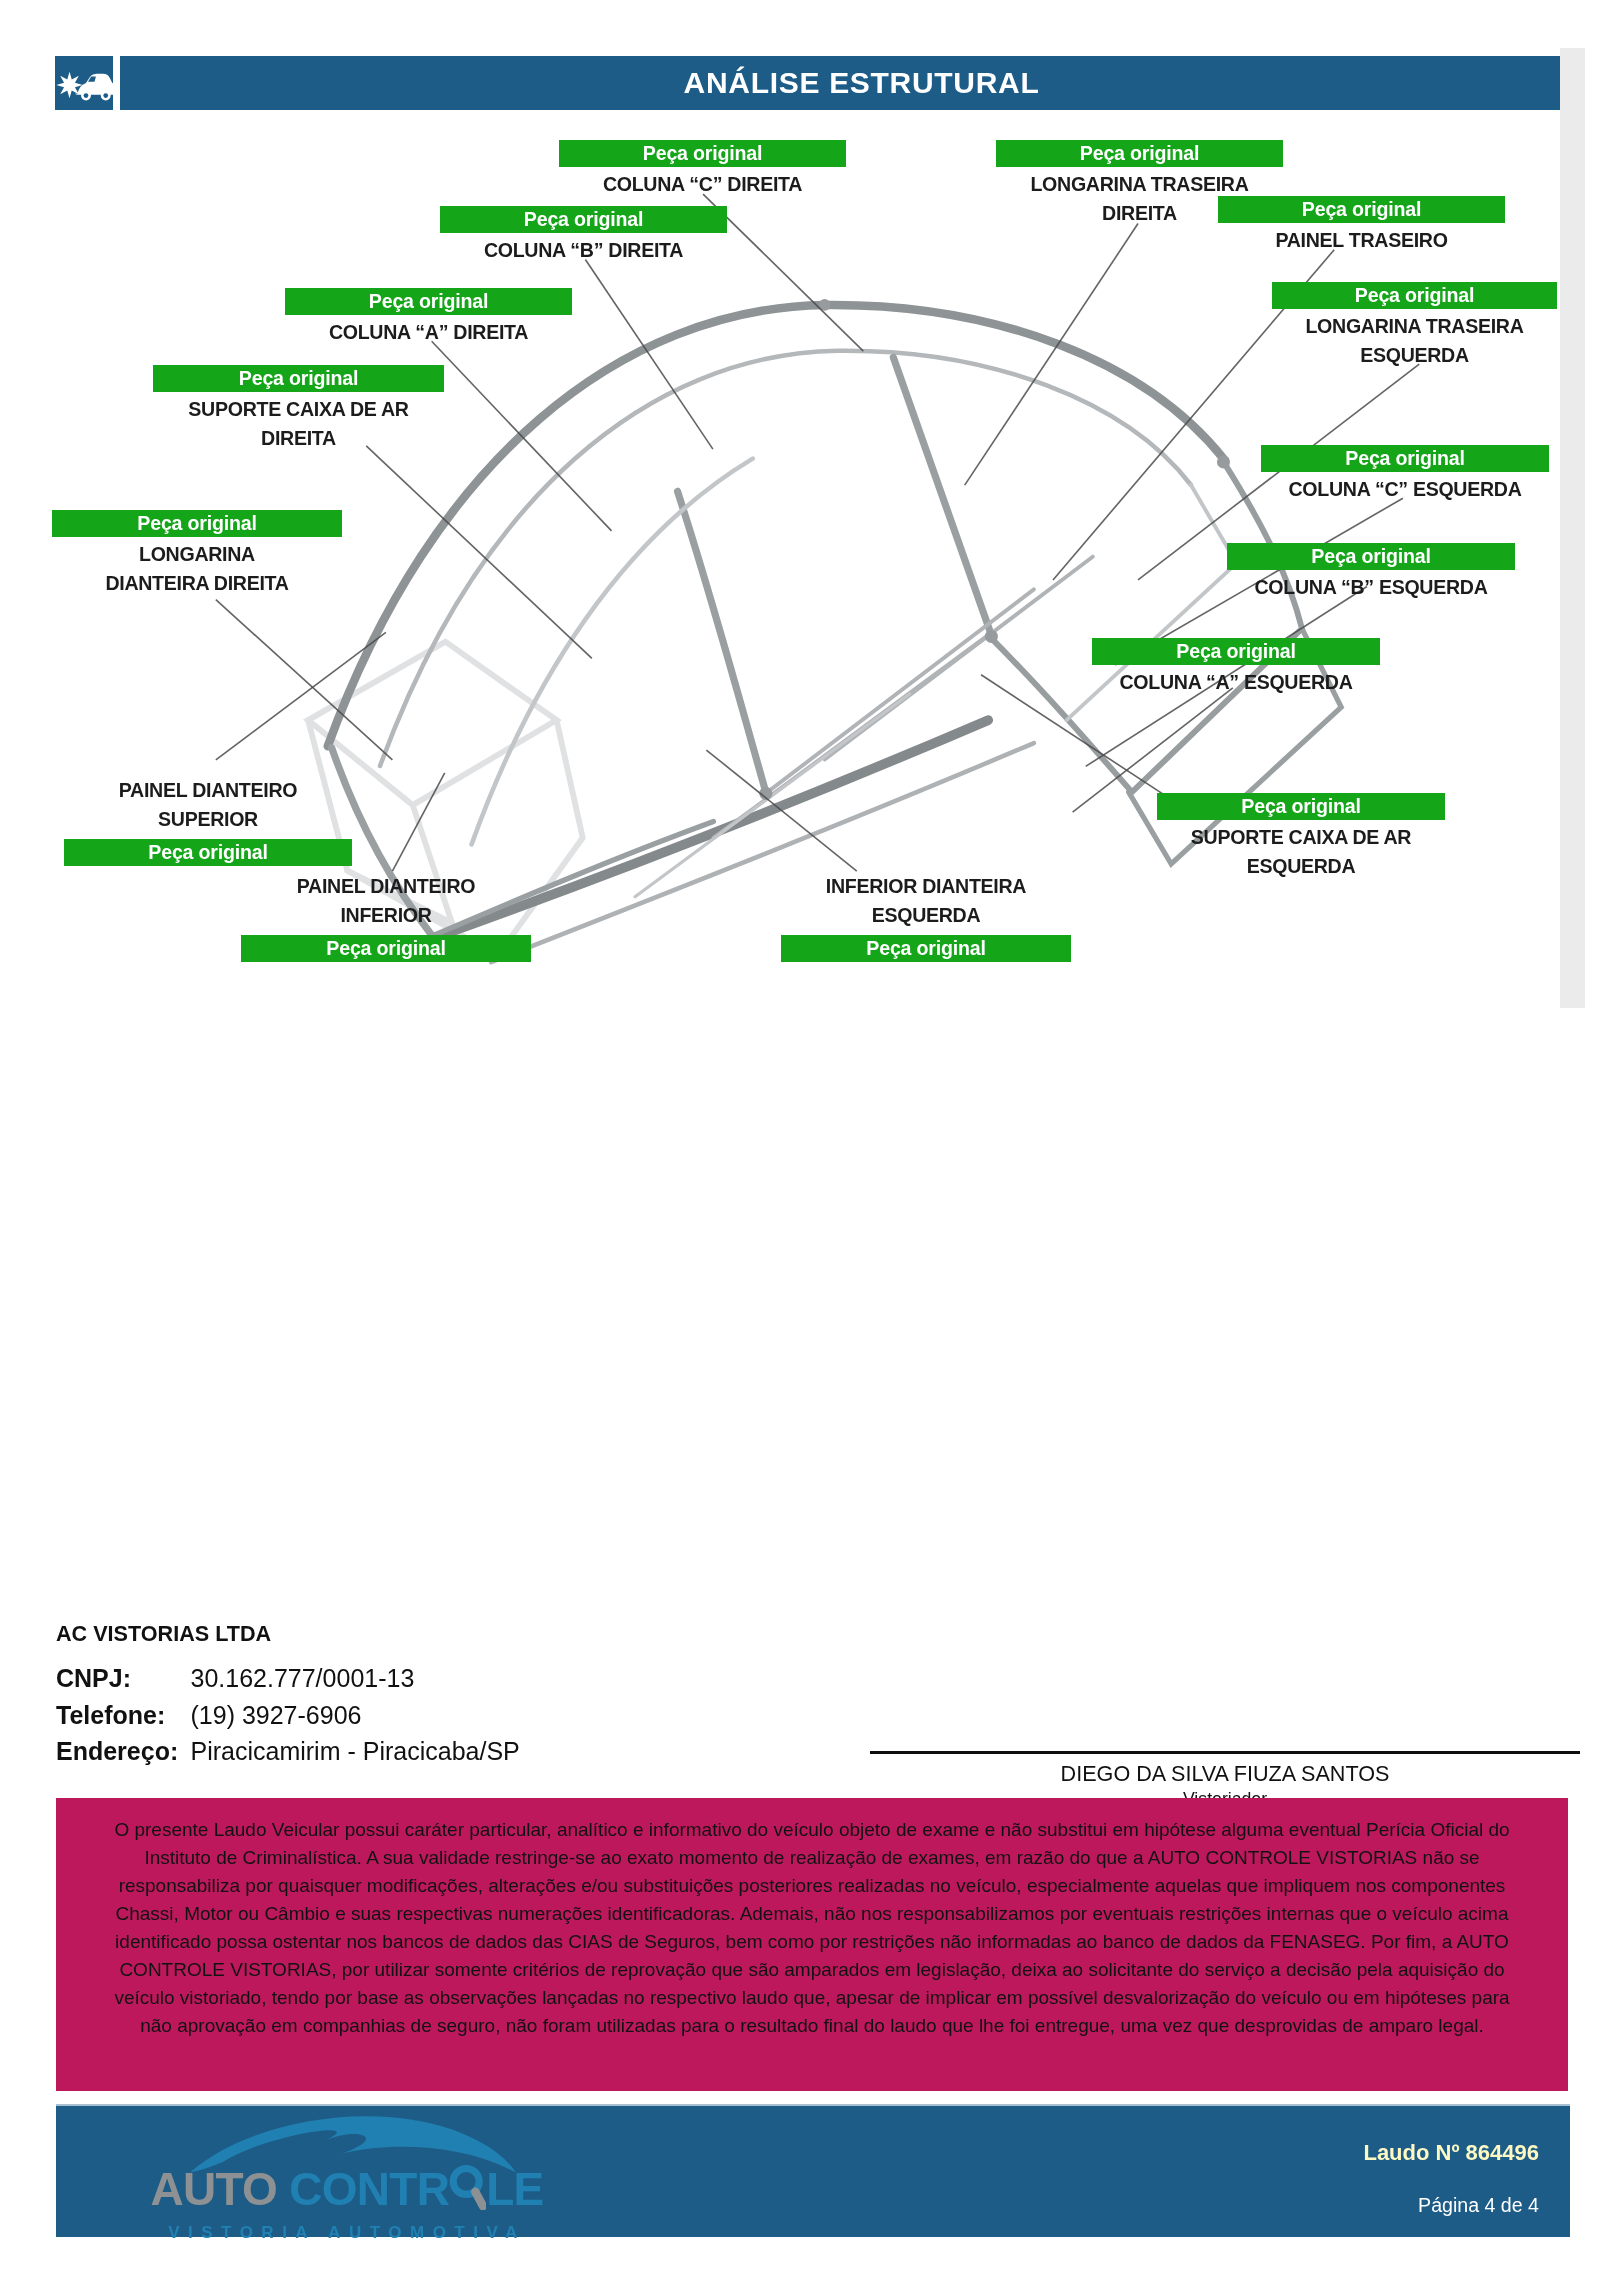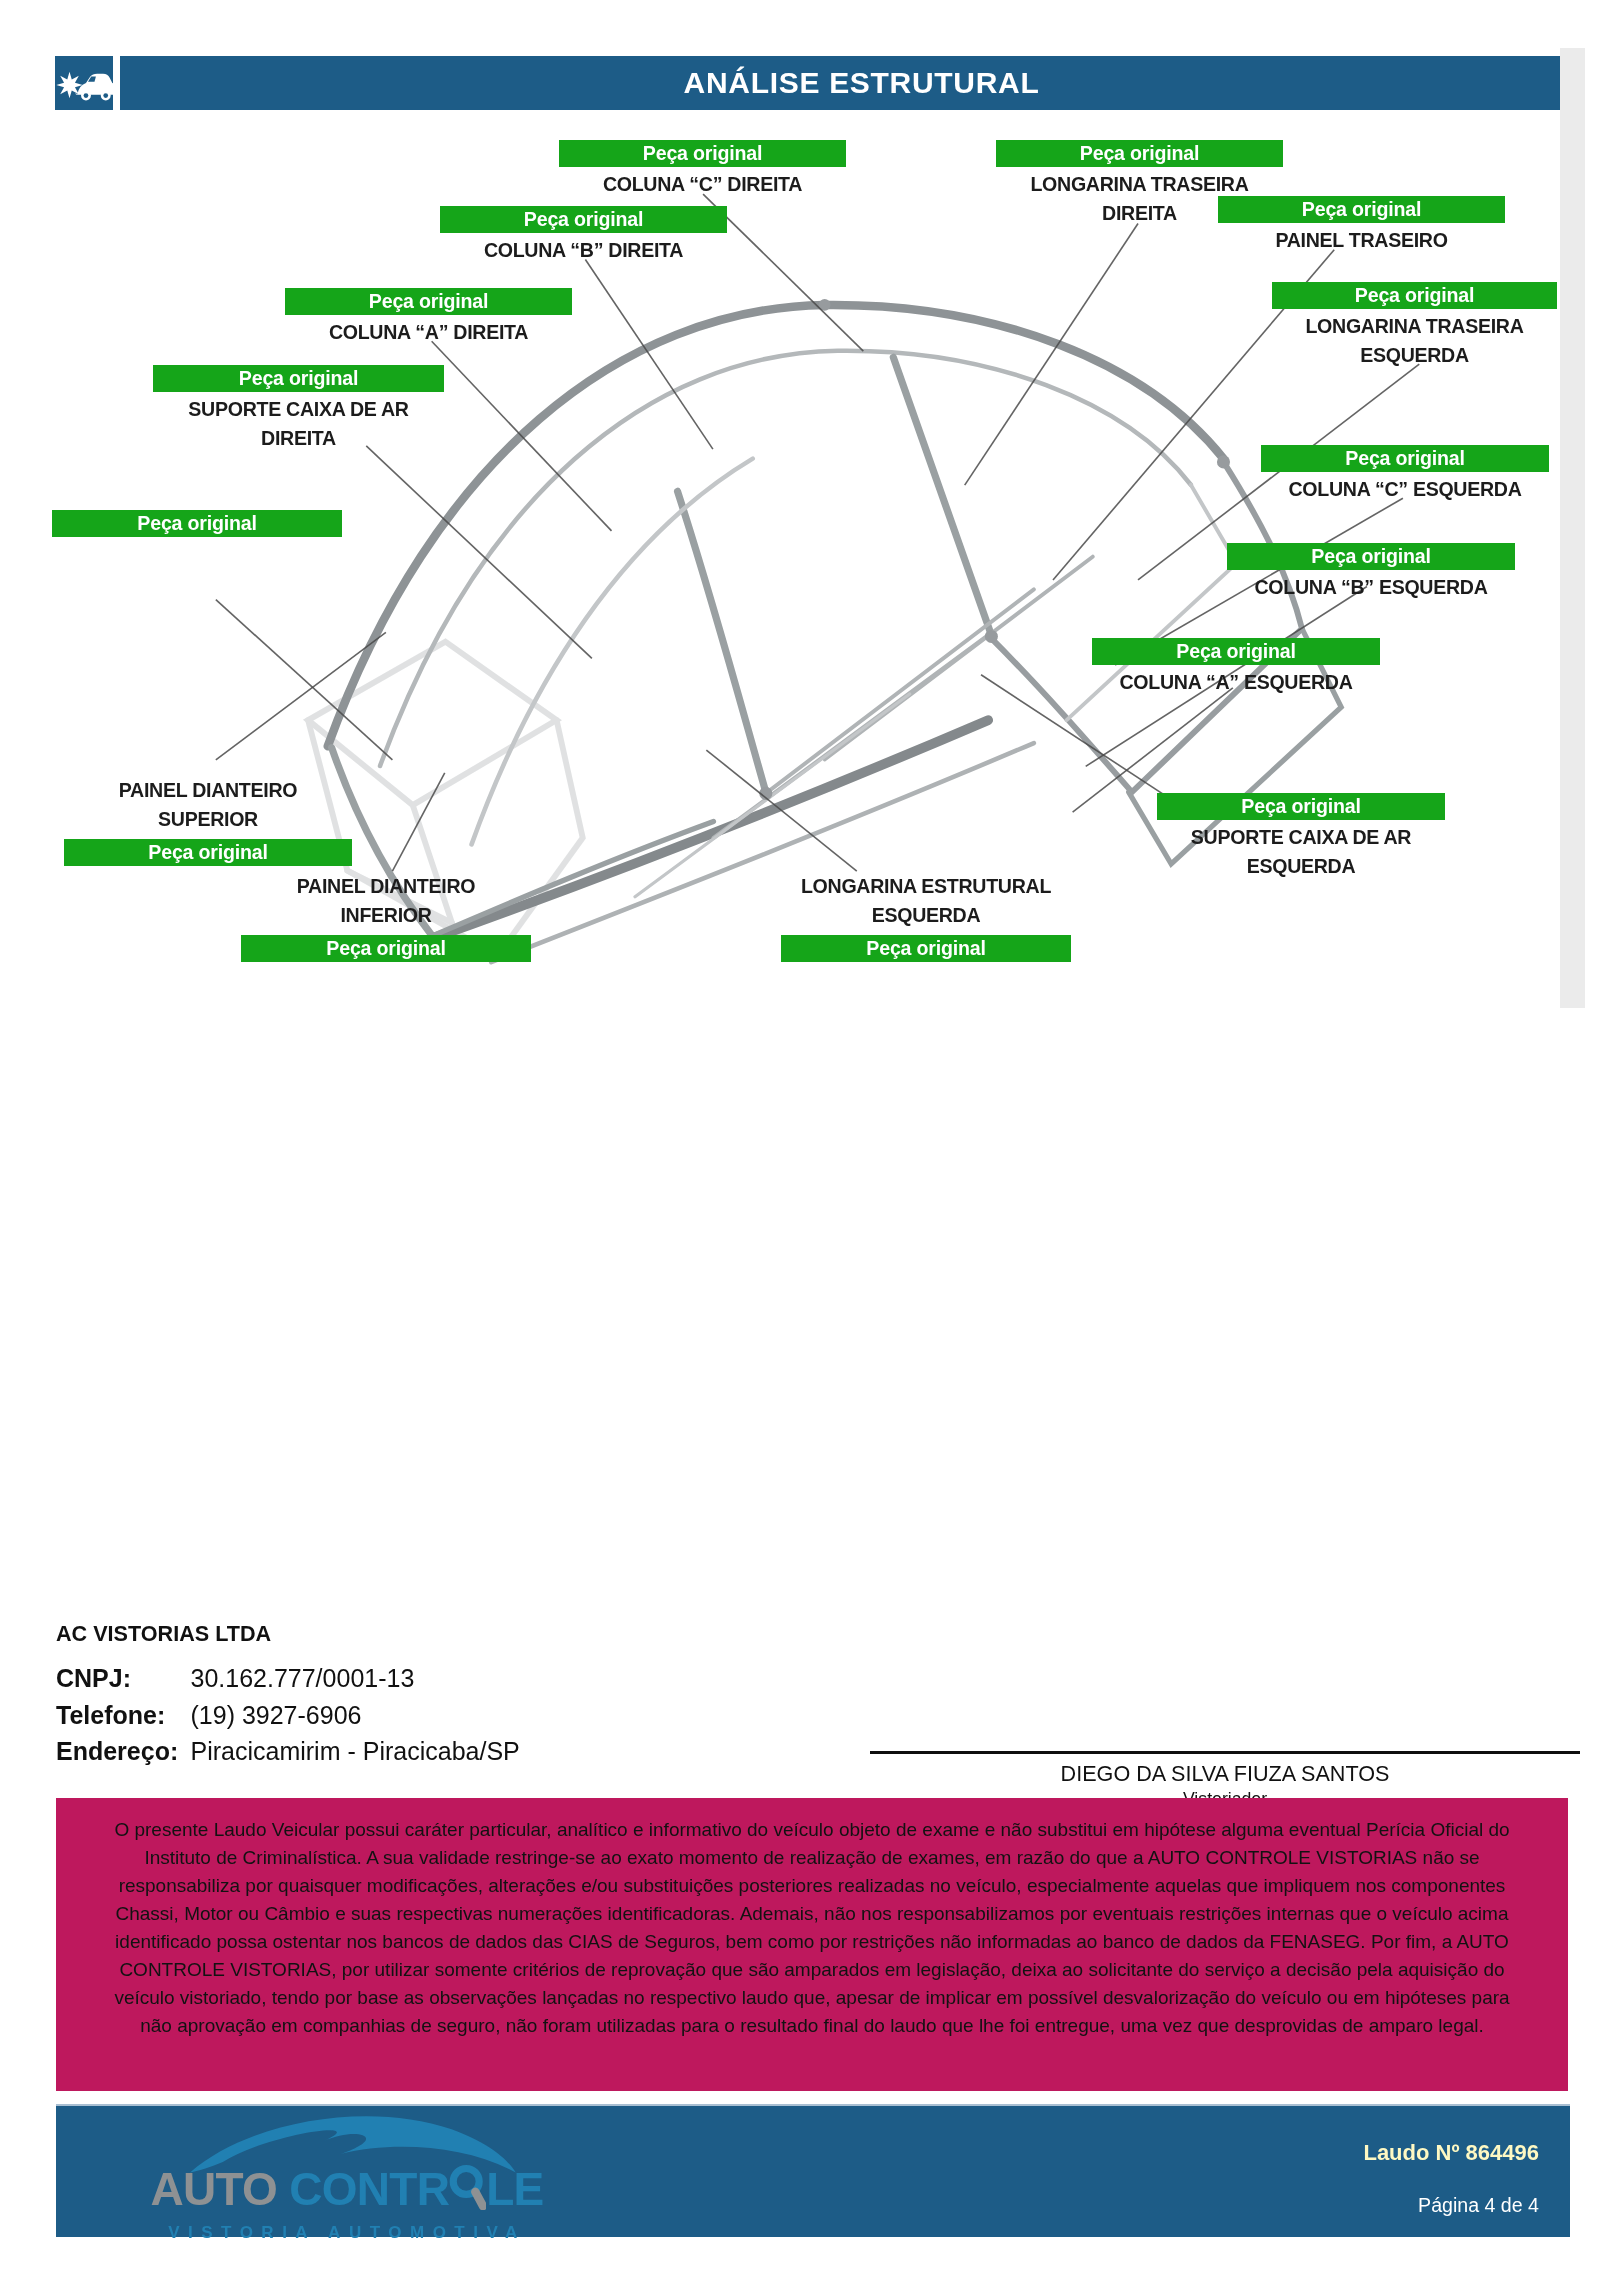--- a/index.html
+++ b/index.html
@@ -191,20 +191,24 @@
         </div>
       </div>
       <div class="plabel" style="left: 1261px; top: 457px; width: 288px;">
         <div class="badge">Peça original</div>
         <div class="ptext">
           <div class="pline">COLUNA “C” ESQUERDA</div>
         </div>
       </div>
       <div class="plabel" style="left: 52px; top: 522px; width: 290px;">
         <div class="badge">Peça original</div>
+        <div class="ptext">
+          <div class="pline">LONGARINA</div>
+          <div class="pline">DIANTEIRA DIREITA</div>
+        </div>
       </div>
       <div class="plabel" style="left: 1227px; top: 555px; width: 288px;">
         <div class="badge">Peça original</div>
         <div class="ptext">
           <div class="pline">COLUNA “B” ESQUERDA</div>
         </div>
       </div>
       <div class="plabel" style="left: 1092px; top: 650px; width: 288px;">
         <div class="badge">Peça original</div>
         <div class="ptext">
@@ -227,21 +231,21 @@
       </div>
       <div class="plabel" style="left: 241px; top: 884px; width: 290px;">
         <div class="ptext">
           <div class="pline">PAINEL DIANTEIRO</div>
           <div class="pline">INFERIOR</div>
         </div>
         <div class="badge">Peça original</div>
       </div>
       <div class="plabel" style="left: 781px; top: 884px; width: 290px;">
         <div class="ptext">
-          <div class="pline">LONGARINA ESTRUTURAL</div>
+          <div class="pline">INFERIOR DIANTEIRA</div>
           <div class="pline">ESQUERDA</div>
         </div>
         <div class="badge">Peça original</div>
       </div>
     </div>
 </div>
 
 <div class="company">
   <div class="company-name">AC VISTORIAS LTDA</div>
   <div class="info-grid">

